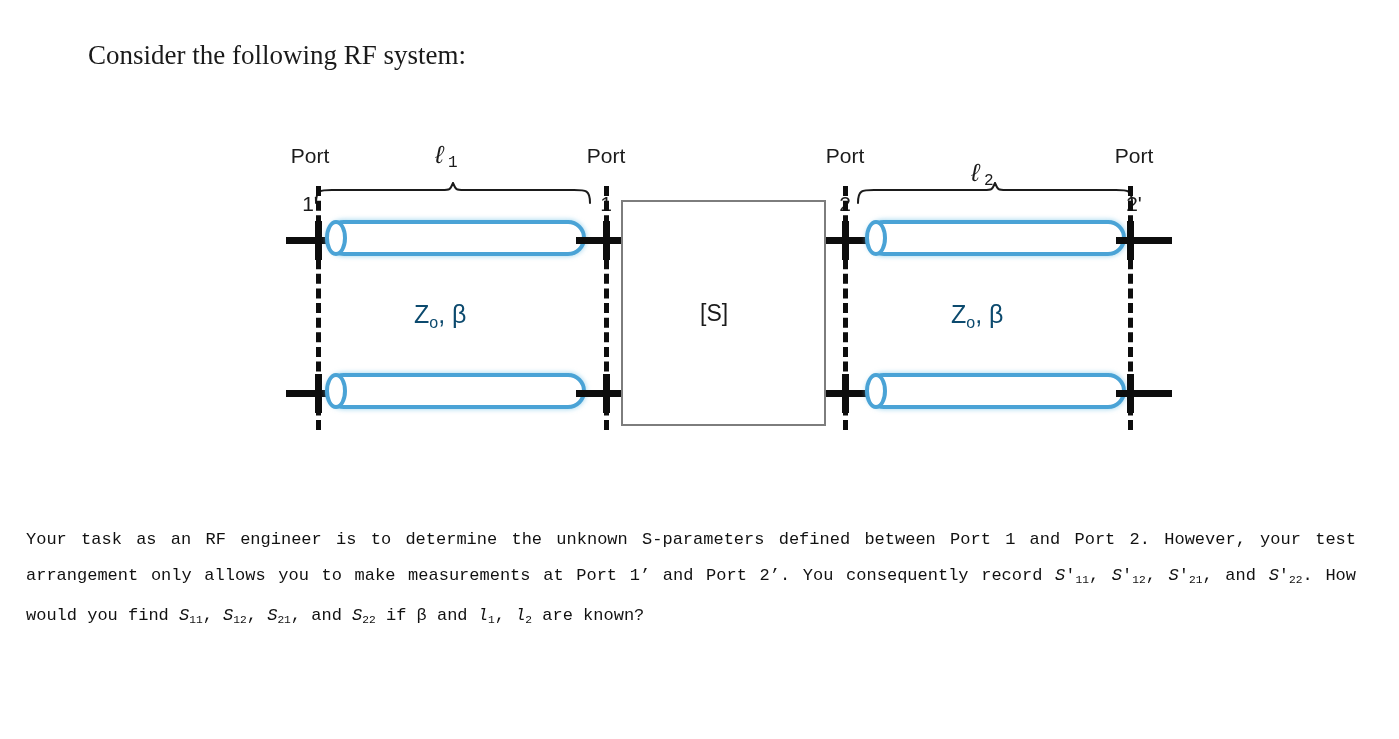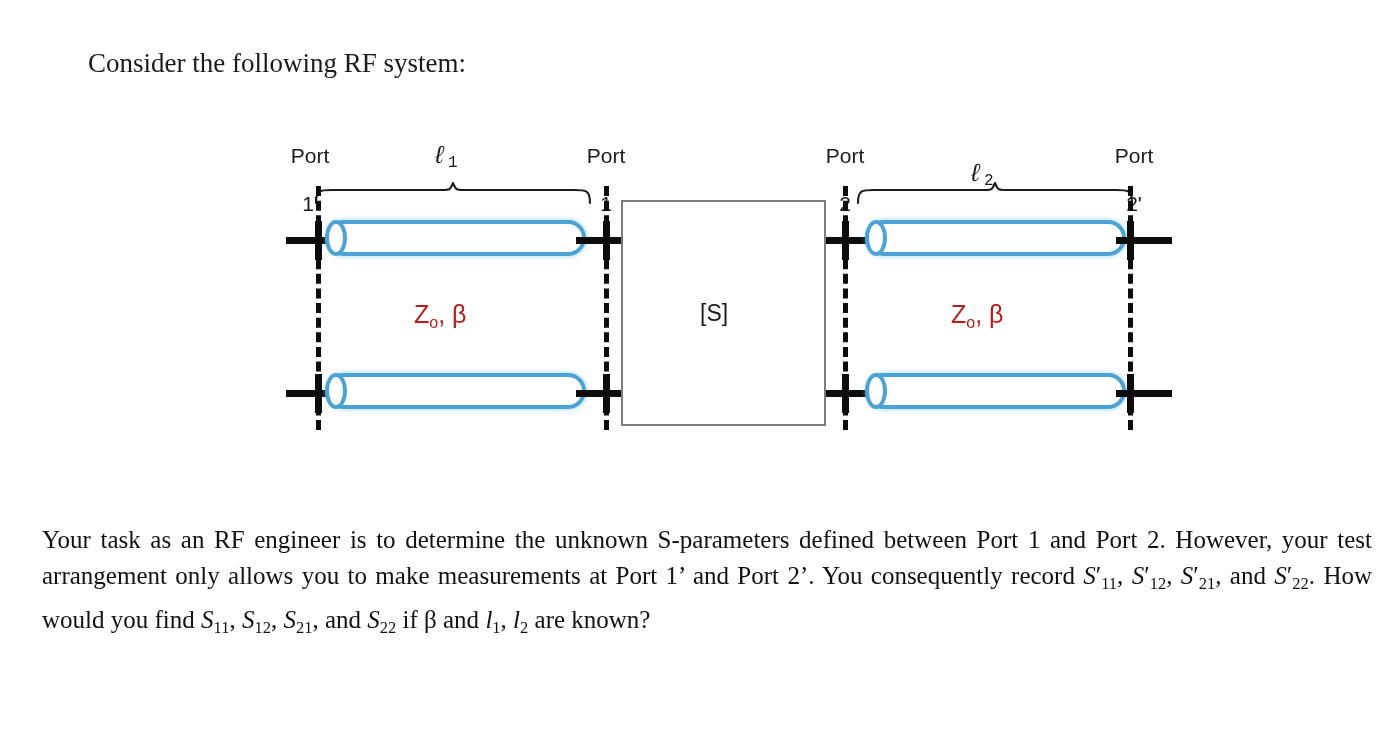--- a/index.html
+++ b/index.html
@@ -19,21 +19,20 @@
   
   .intro {
     position: absolute;
     left: 88px;
     top: 39px;
     font-family: "Liberation Serif", serif;
     font-size: 27px;
     line-height: 33px;
     color: #1a1a1a;
     white-space: nowrap;
-    margin-top: 8px;
   }
 
   
   .figure {
     position: absolute;
     left: 0px;
     top: 110px;
     width: 1399px;
     height: 360px;
     padding-left: 28px;
@@ -121,41 +120,41 @@
     font-family: "Liberation Sans", sans-serif;
     font-size: 23px;
     color: #1b1b1b;
   }
 
   
   .z-label {
     position: absolute;
     font-family: "Liberation Sans", sans-serif;
     font-size: 25px;
-    color: #b91c1c;
+    color: #0c4a6e;
     white-space: nowrap;
   }
   .z-label .sub {
     font-size: 16px;
     vertical-align: -0.3em;
   }
 
   
   .brace {
     position: absolute;
   }
 
   
   .para {
     position: absolute;
-    left: 42px;
+    left: 26px;
     top: 522px;
     width: 1330px;
-    font-family: Liberation Serif, serif;
-    font-size: 25px;
+    font-family: Liberation Mono, monospace;
+    font-size: 17px;
     line-height: 36px;
     color: #111111;
     text-align: justify;
   }
   .para i { font-style: italic; }
   .para sub {
     font-size: 0.66em;
     vertical-align: -0.28em;
   }
   .nowrap { white-space: nowrap; }

